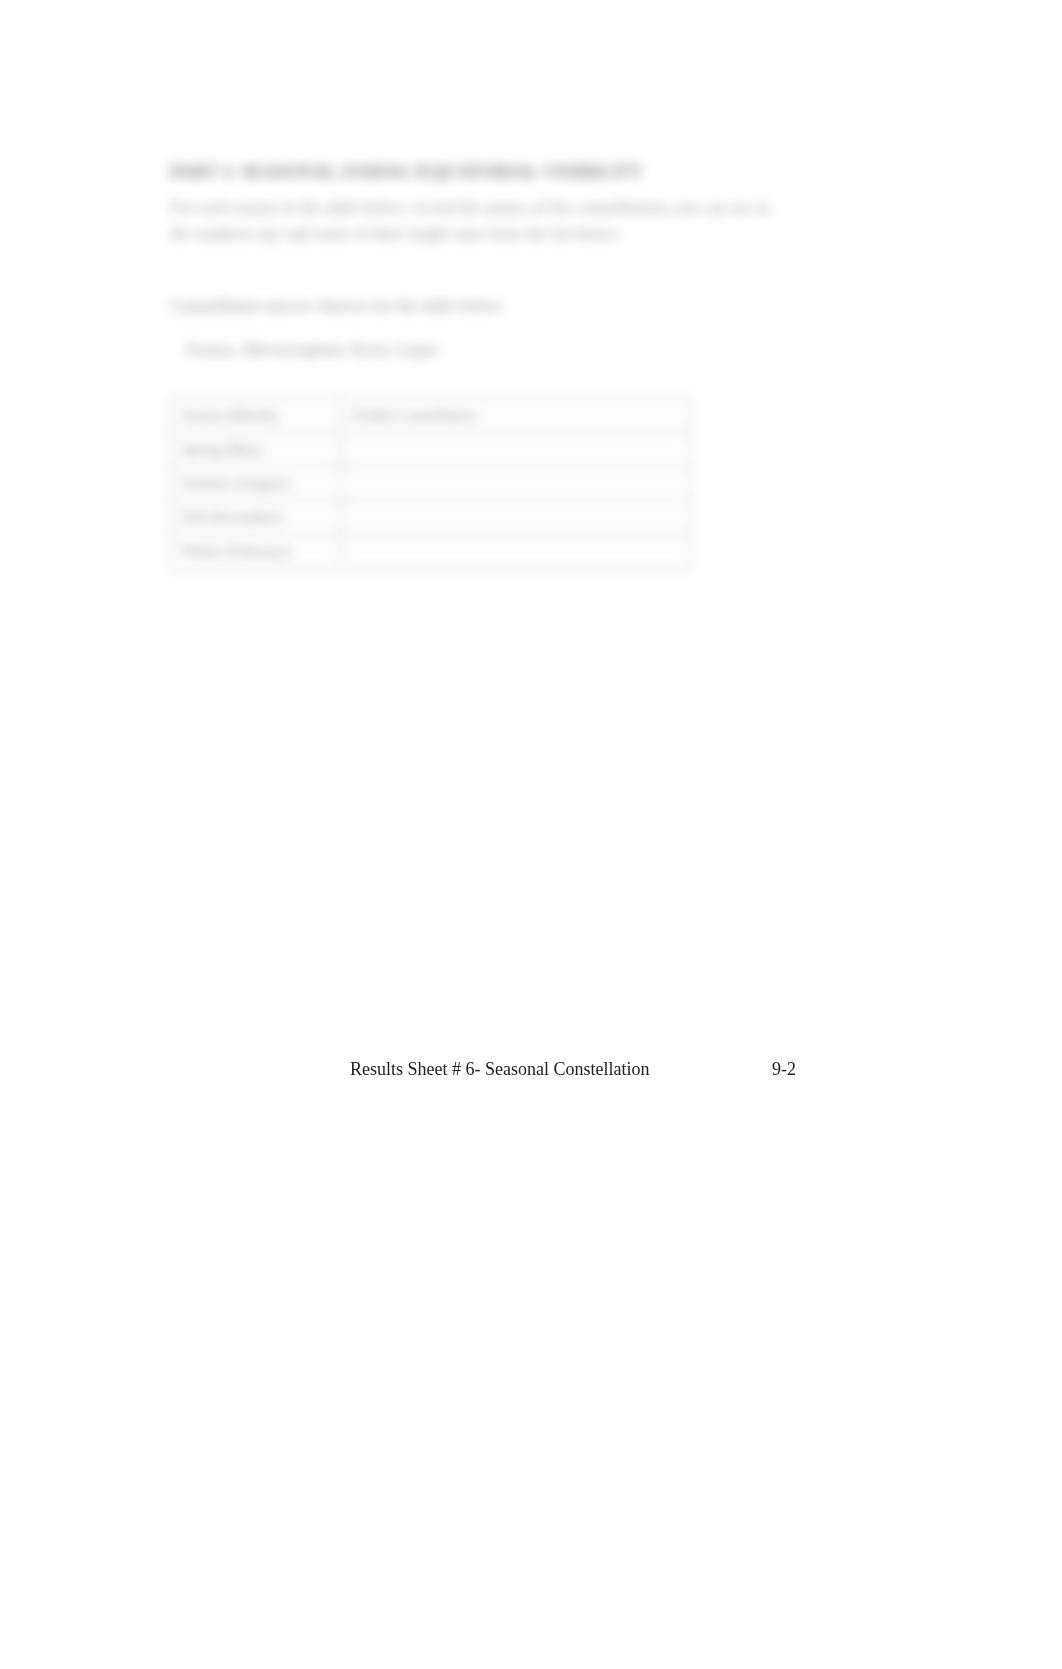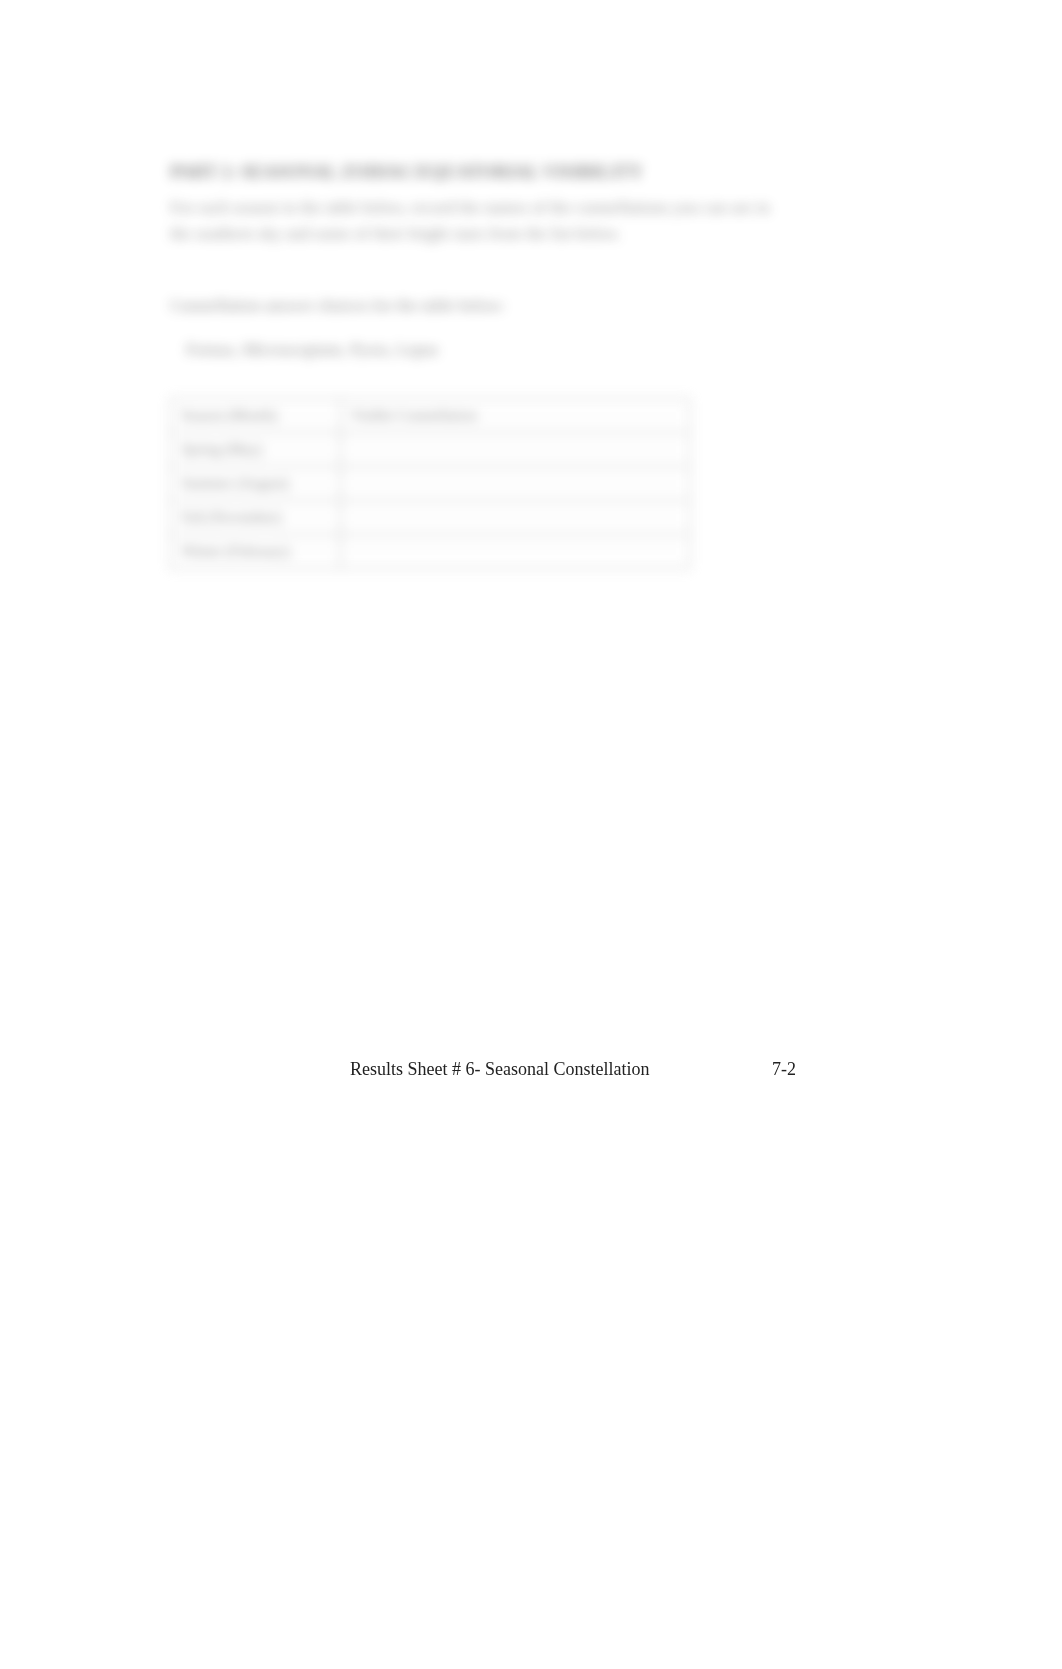--- a/index.html
+++ b/index.html
@@ -124,16 +124,16 @@
         <td class="col-left">Winter (February)</td>
         <td class="col-right"></td>
       </tr>
     </tbody>
       </table>
 
   </div>
 
   <div class="footer">
     <span class="footer-title">Results Sheet # 6- Seasonal Constellation</span>
-    <span class="footer-pagenum">7-2</span>
+    <span class="footer-pagenum">9-2</span>
   </div>
 
 </div>
 
 </body></html>

